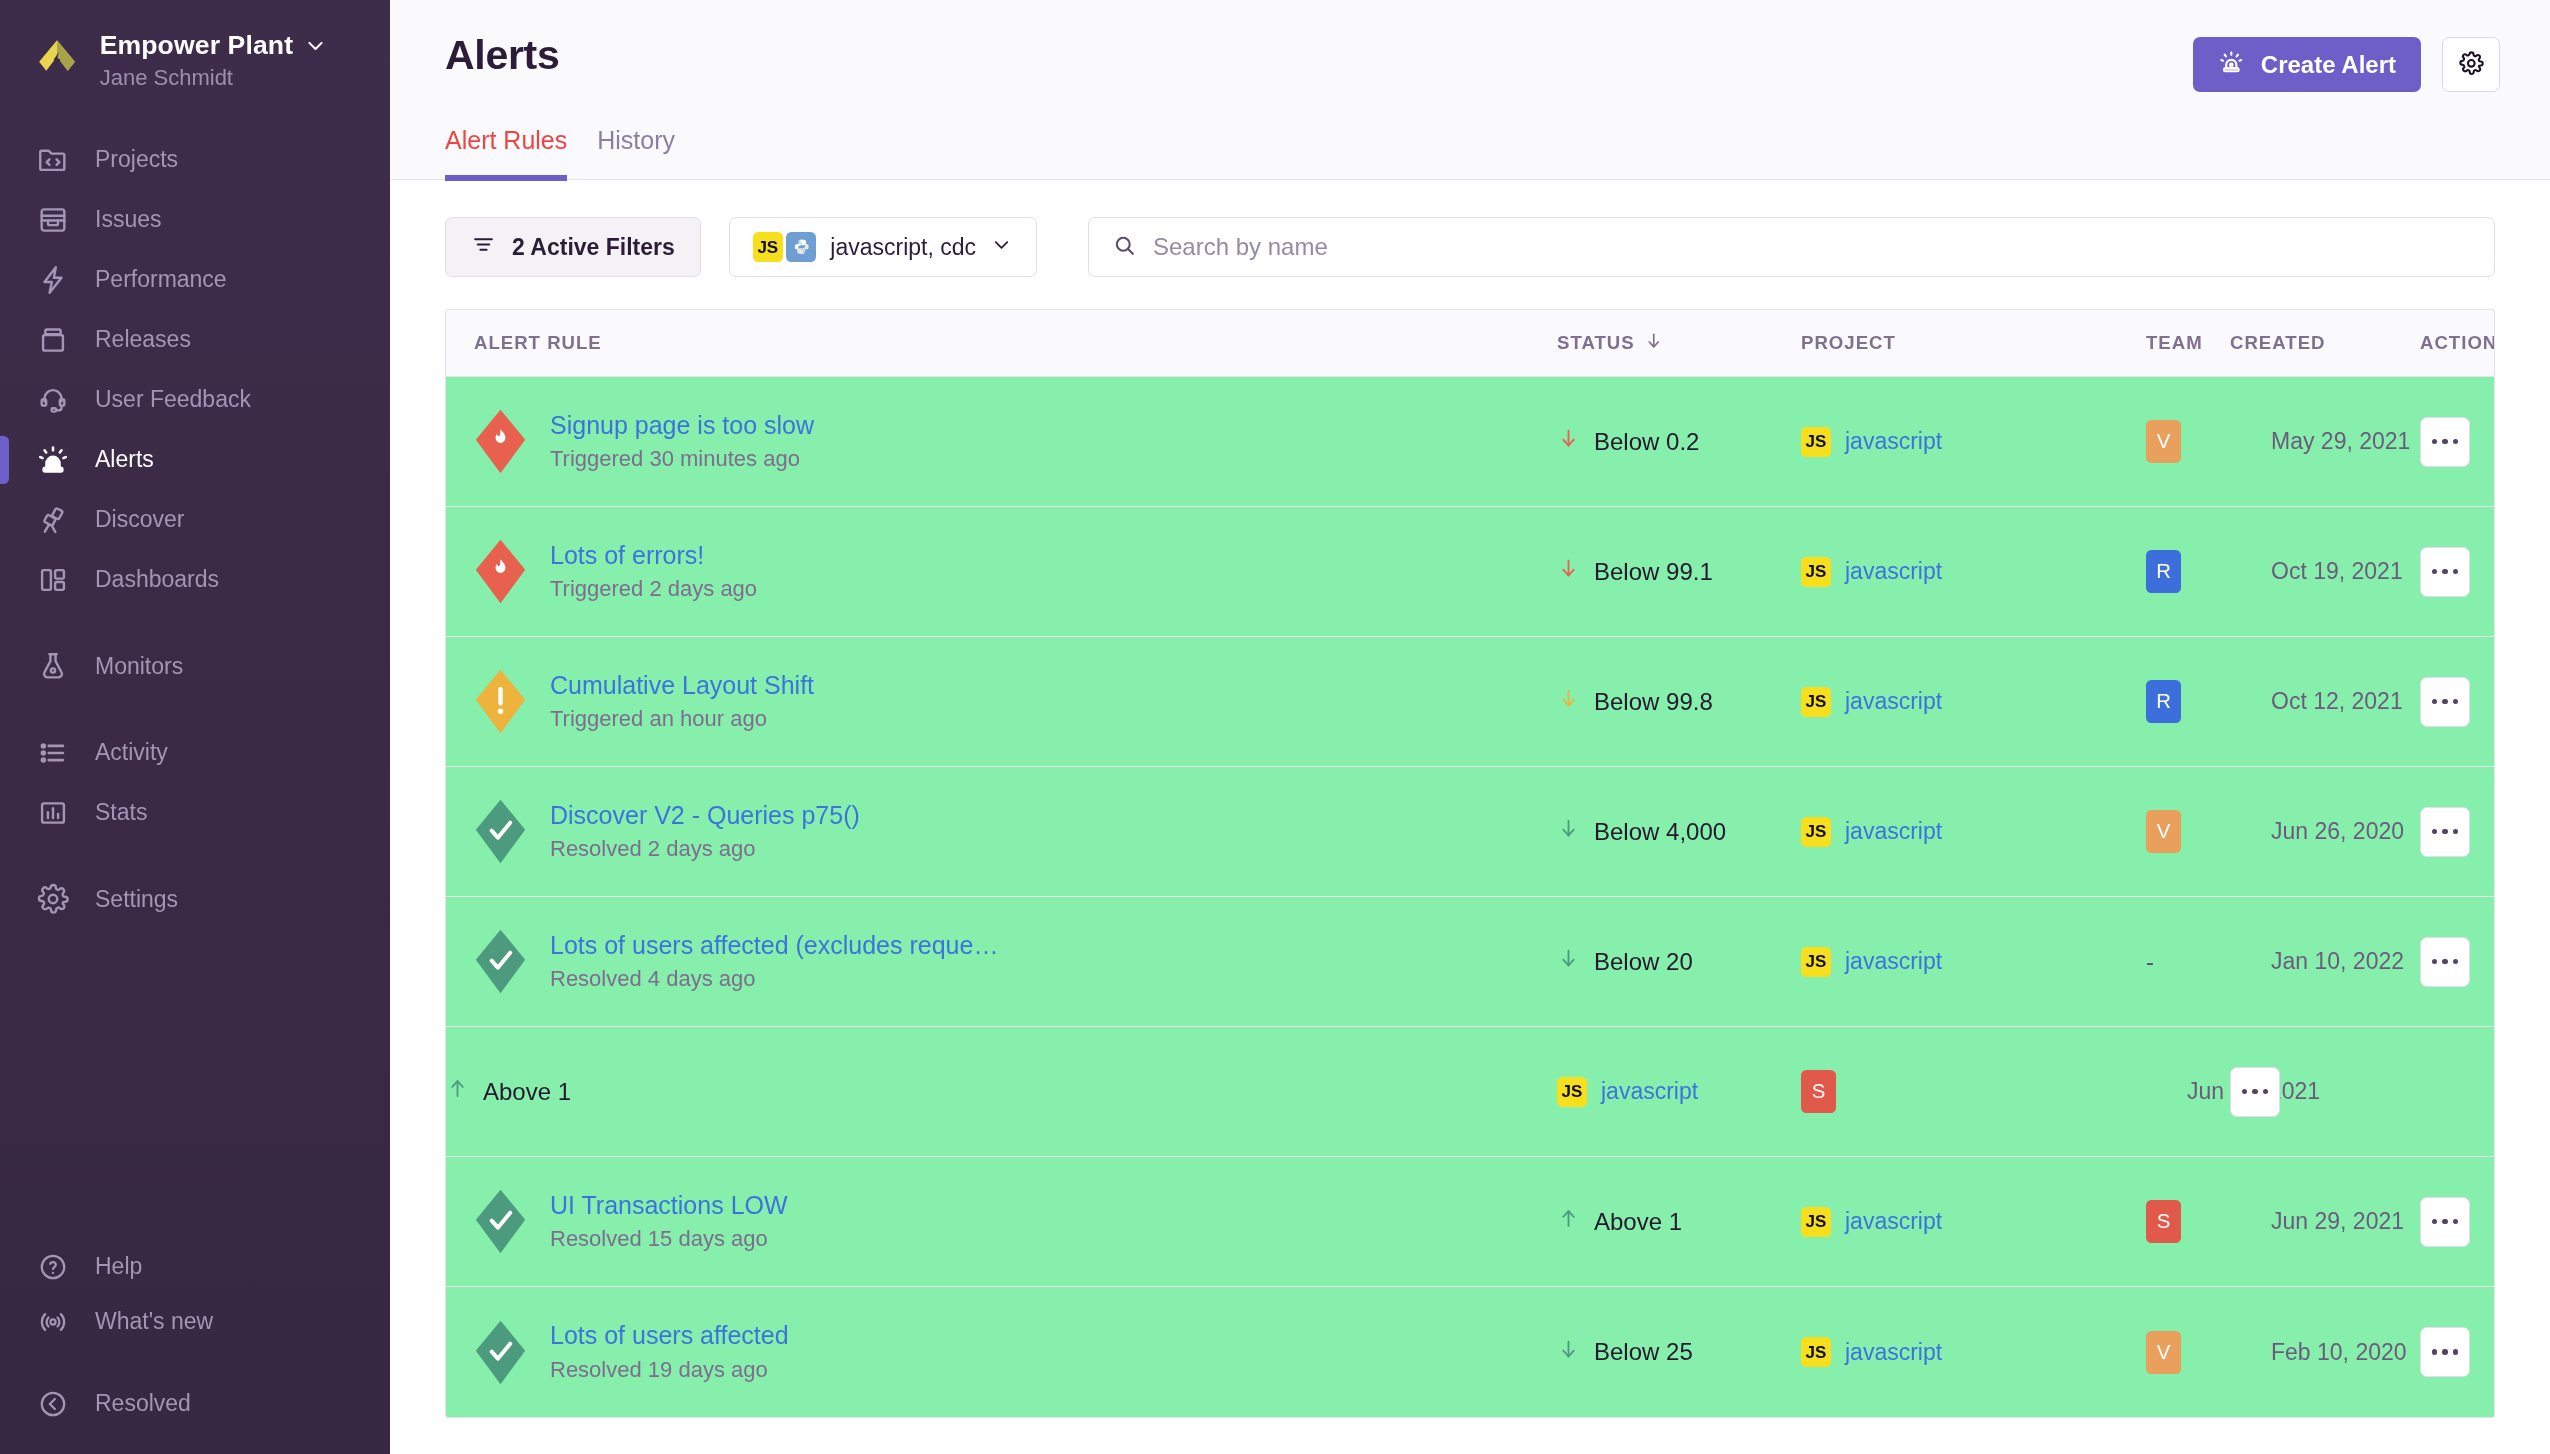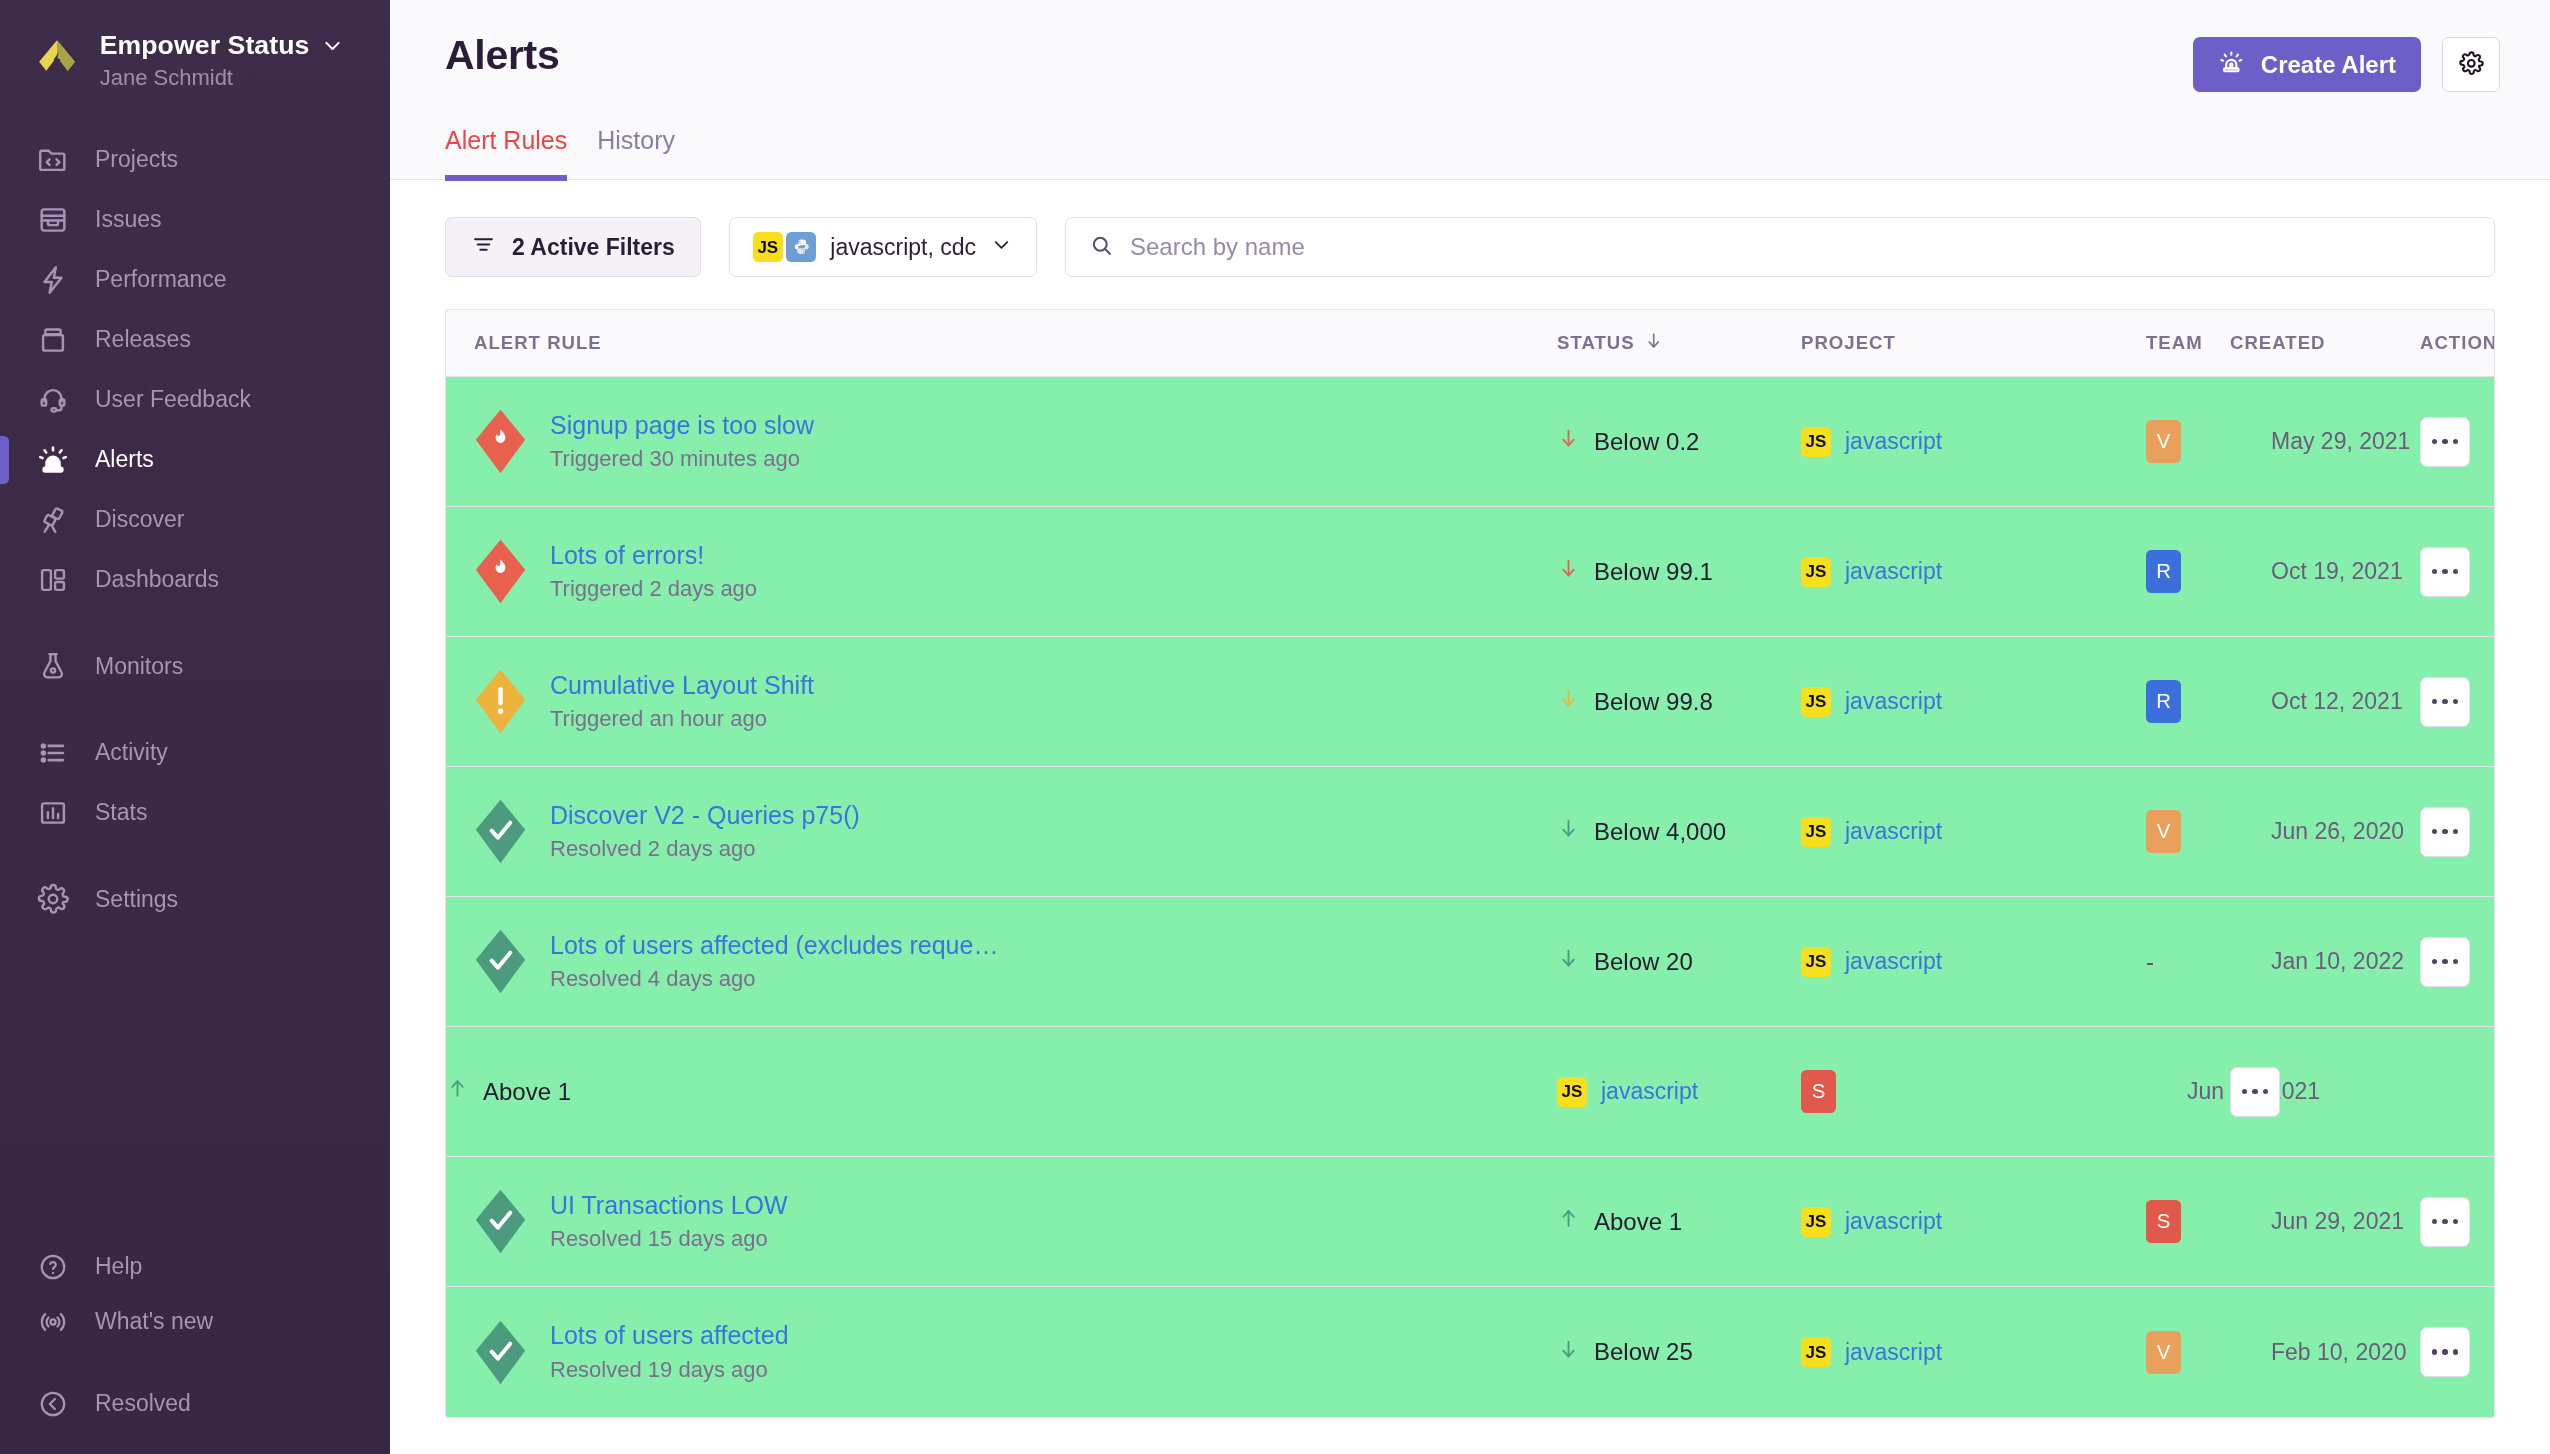--- a/index.html
+++ b/index.html
@@ -95,21 +95,21 @@
   .plat {
     width: 30px; height: 30px; border-radius: 5.3px;
     display: flex; align-items: center; justify-content: center;
     font-size: 17px; font-weight: 800; line-height: 1;
   }
   .plat.js { background: #F7DF1E; color: #0E0E0E; }
   .plat.py { background: #6D9FD4; color: #ffffff; position: relative; }
   .search-wrap {
     flex: 1 1 auto; display: flex; align-items: center; gap: 16px;
     height: 60px; padding: 0 23px;
-    background: #ffffff; border: 1.8px solid #E3DCEA; border-radius: 7px;
+    background: #ffffff; border: 1.8px solid #E3DCEA; border-radius: 7px; margin-left: 23px;
   }
   .search-input {
     border: none; outline: none; background: transparent;
     font-size: 24px; color: #2B1D38; width: 100%;
     font-family: "Liberation Sans", sans-serif;
   }
   .search-input::placeholder { color: #968AA6; }
 
   
   .panel { border: 1.8px solid #E7E1EC; border-radius: 3px; overflow: hidden; background: #86efac; }
@@ -166,21 +166,21 @@
     <div class="org">
       <div class="org-logo">
         <svg width="50" height="50" viewBox="0 0 56 56">
           <path d="M28 6 L48 30 L40 40 L28 24 L16 40 L8 30 Z" fill="#E8D44D"></path>
           <path d="M28 6 L48 30 L40 40 L28 24 L28 6 Z" fill="#A8A349"></path>
           <path d="M30 19 L24 28 L28 28 L25 37 L32 27 L28 27 Z" fill="#3B2A46"></path>
         </svg>
       </div>
       <div class="org-meta">
         <div class="org-name-row">
-          <span class="org-name">Empower Status</span>
+          <span class="org-name">Empower Plant</span>
           <span class="org-caret">
             <svg width="21" height="21" viewBox="0 0 24 24" fill="none" stroke="#ffffff" stroke-width="2.4" stroke-linecap="round" stroke-linejoin="round">
                 <polyline points="5 9 12 16 19 9"></polyline>
               </svg>
           </span>
         </div>
         <span class="org-user">Jane Schmidt</span>
       </div>
     </div>
 

